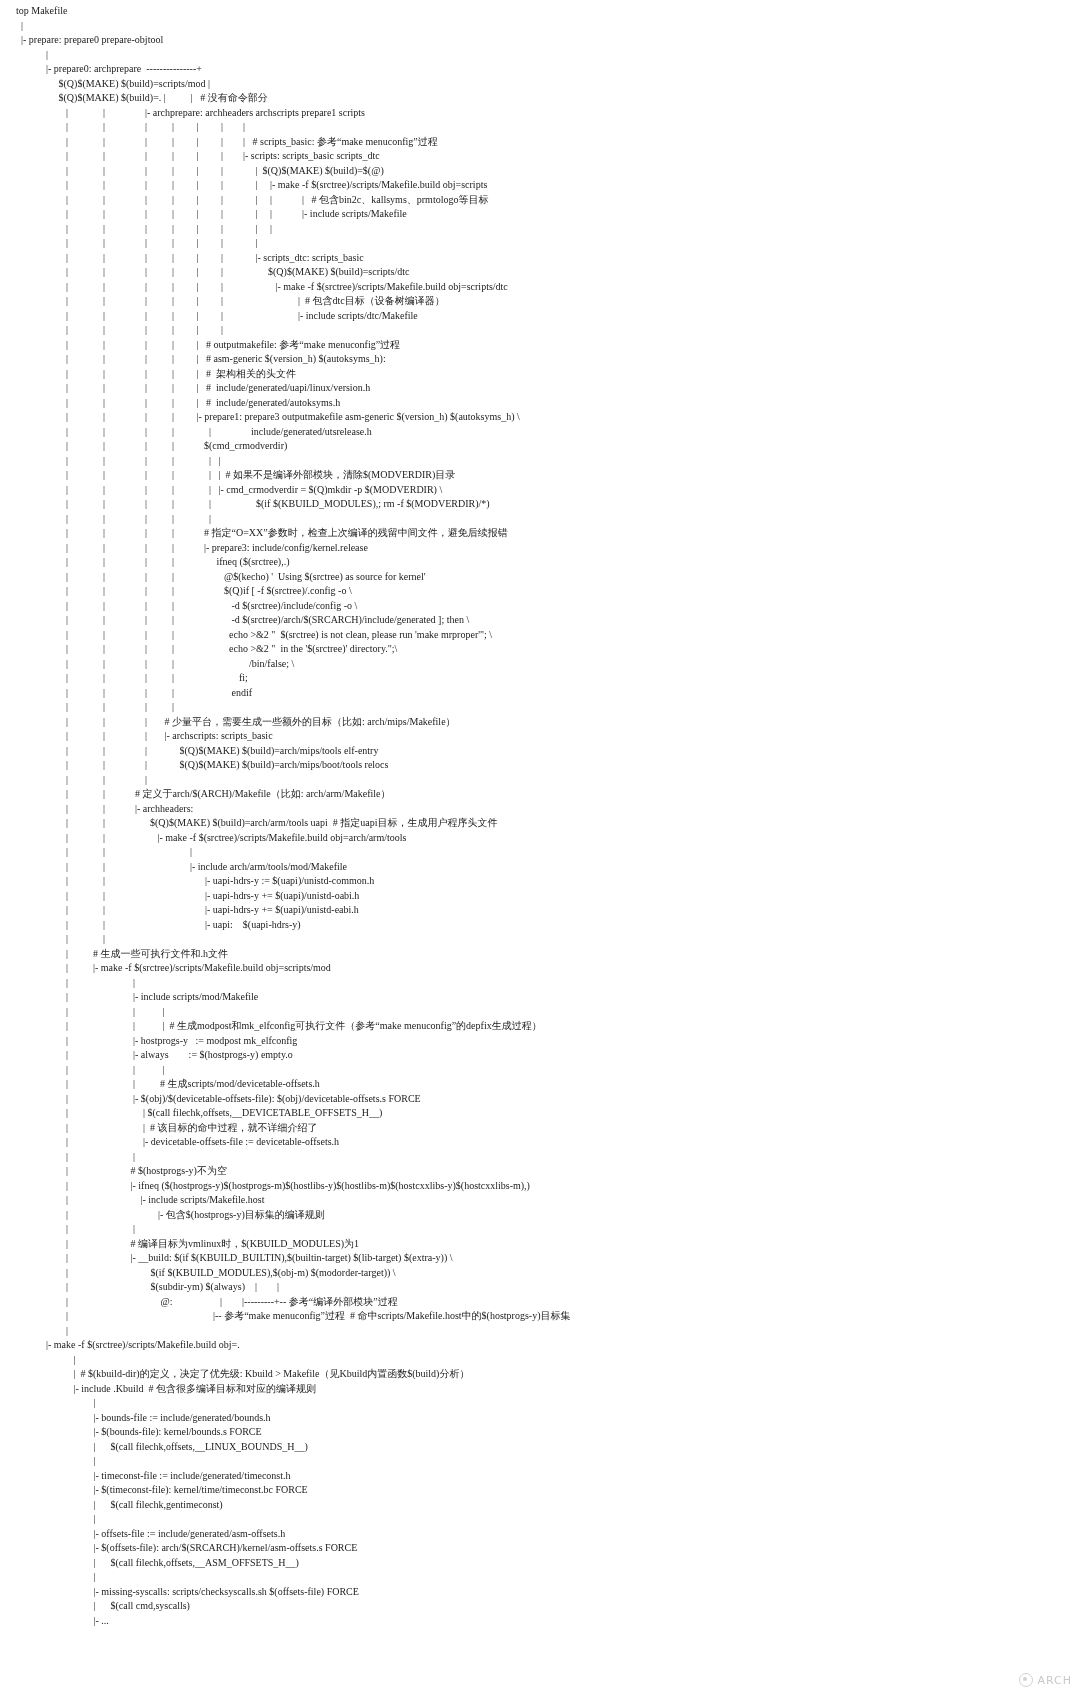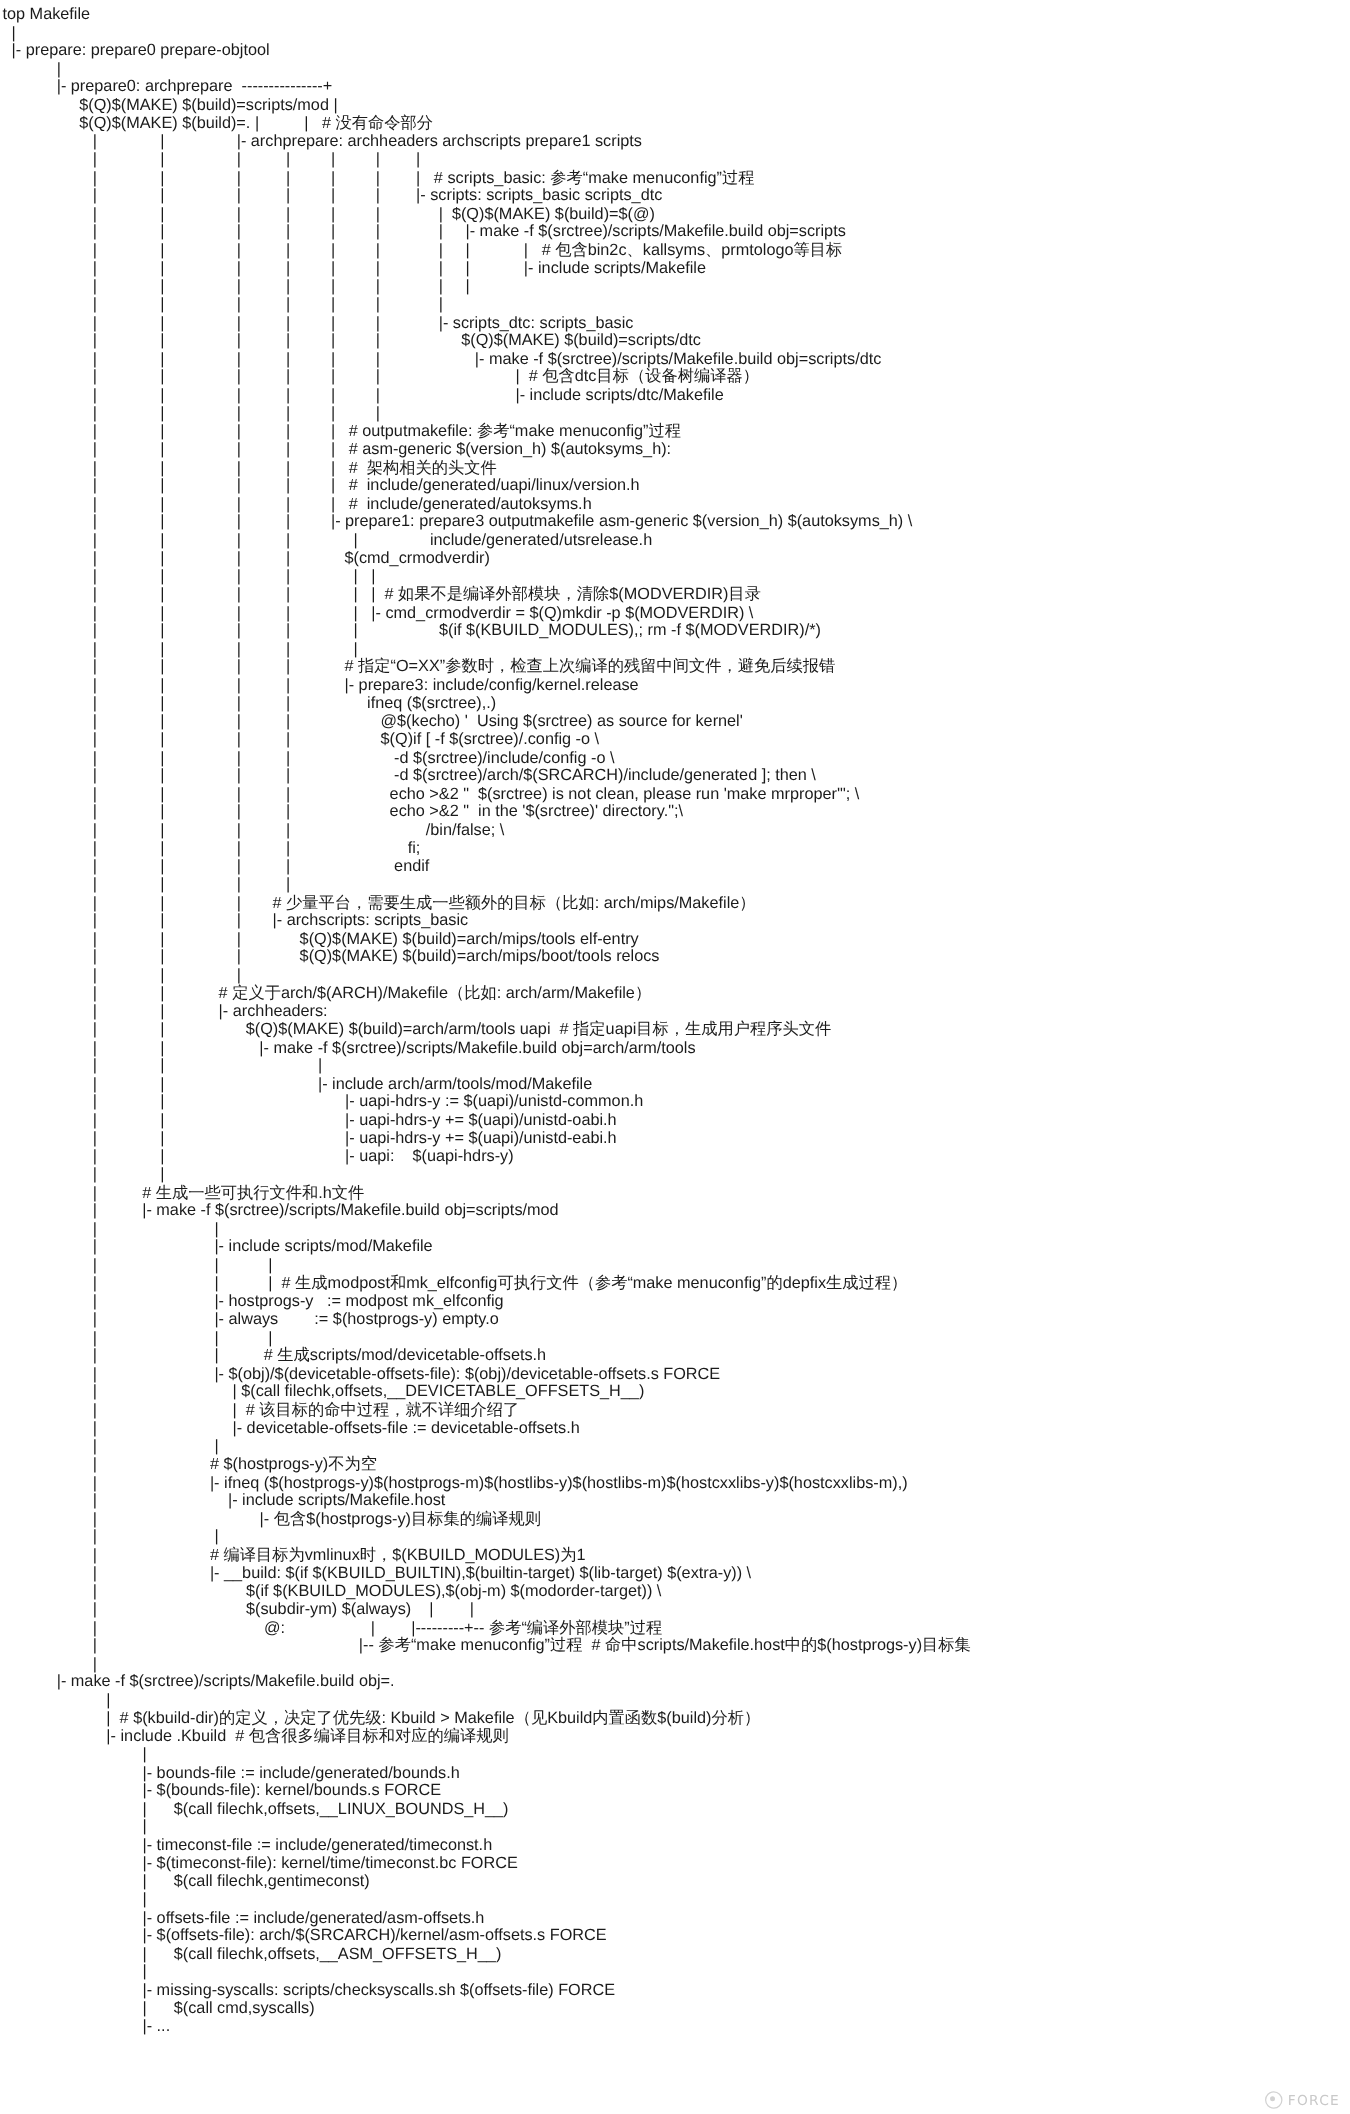--- a/index.html
+++ b/index.html
@@ -10,23 +10,23 @@
   body {
     width: 1080px;
     height: 1691px;
     position: relative;
     overflow: hidden;
     font-family: "DejaVu Sans Mono", "Liberation Mono", monospace;
   }
   #diagram {
     position: absolute;
     top: 4px;
-    left: 2px;
-    font-family: Liberation Sans, sans-serif;
-    font-size: 13px;
+    left: 16px;
+    font-family: Liberation Serif, serif;
+    font-size: 10px;
     line-height: 14.5px;
     color: #1b1b1b;
     white-space: pre;
     letter-spacing: 0px;
     -webkit-font-smoothing: none;
   }
   #diagram .ln {
     display: block;
     height: 14.5px;
     white-space: pre;
@@ -62,14 +62,14 @@
     border-radius: 50%;
   }
 </style>
 </head>
 <body>
 
 <div id="diagram"><span class="ln">top Makefile</span><span class="ln">  |</span><span class="ln">  |- prepare: prepare0 prepare-objtool</span><span class="ln">            |</span><span class="ln">            |- prepare0: archprepare  ---------------+</span><span class="ln">                 $(Q)$(MAKE) $(build)=scripts/mod |</span><span class="ln">                 $(Q)$(MAKE) $(build)=. |          |   # 没有命令部分</span><span class="ln">                    |              |                |- archprepare: archheaders archscripts prepare1 scripts</span><span class="ln">                    |              |                |          |         |         |        |</span><span class="ln">                    |              |                |          |         |         |        |   # scripts_basic: 参考“make menuconfig”过程</span><span class="ln">                    |              |                |          |         |         |        |- scripts: scripts_basic scripts_dtc</span><span class="ln">                    |              |                |          |         |         |             |  $(Q)$(MAKE) $(build)=$(@)</span><span class="ln">                    |              |                |          |         |         |             |     |- make -f $(srctree)/scripts/Makefile.build obj=scripts</span><span class="ln">                    |              |                |          |         |         |             |     |            |   # 包含bin2c、kallsyms、prmtologo等目标</span><span class="ln">                    |              |                |          |         |         |             |     |            |- include scripts/Makefile</span><span class="ln">                    |              |                |          |         |         |             |     |</span><span class="ln">                    |              |                |          |         |         |             |</span><span class="ln">                    |              |                |          |         |         |             |- scripts_dtc: scripts_basic</span><span class="ln">                    |              |                |          |         |         |                  $(Q)$(MAKE) $(build)=scripts/dtc</span><span class="ln">                    |              |                |          |         |         |                     |- make -f $(srctree)/scripts/Makefile.build obj=scripts/dtc</span><span class="ln">                    |              |                |          |         |         |                              |  # 包含dtc目标（设备树编译器）</span><span class="ln">                    |              |                |          |         |         |                              |- include scripts/dtc/Makefile</span><span class="ln">                    |              |                |          |         |         |</span><span class="ln">                    |              |                |          |         |   # outputmakefile: 参考“make menuconfig”过程</span><span class="ln">                    |              |                |          |         |   # asm-generic $(version_h) $(autoksyms_h):</span><span class="ln">                    |              |                |          |         |   #  架构相关的头文件</span><span class="ln">                    |              |                |          |         |   #  include/generated/uapi/linux/version.h</span><span class="ln">                    |              |                |          |         |   #  include/generated/autoksyms.h</span><span class="ln">                    |              |                |          |         |- prepare1: prepare3 outputmakefile asm-generic $(version_h) $(autoksyms_h) \</span><span class="ln">                    |              |                |          |              |                include/generated/utsrelease.h</span><span class="ln">                    |              |                |          |            $(cmd_crmodverdir)</span><span class="ln">                    |              |                |          |              |   |</span><span class="ln">                    |              |                |          |              |   |  # 如果不是编译外部模块，清除$(MODVERDIR)目录</span><span class="ln">                    |              |                |          |              |   |- cmd_crmodverdir = $(Q)mkdir -p $(MODVERDIR) \</span><span class="ln">                    |              |                |          |              |                  $(if $(KBUILD_MODULES),; rm -f $(MODVERDIR)/*)</span><span class="ln">                    |              |                |          |              |</span><span class="ln">                    |              |                |          |            # 指定“O=XX”参数时，检查上次编译的残留中间文件，避免后续报错</span><span class="ln">                    |              |                |          |            |- prepare3: include/config/kernel.release</span><span class="ln">                    |              |                |          |                 ifneq ($(srctree),.)</span><span class="ln">                    |              |                |          |                    @$(kecho) '  Using $(srctree) as source for kernel'</span><span class="ln">                    |              |                |          |                    $(Q)if [ -f $(srctree)/.config -o \</span><span class="ln">                    |              |                |          |                       -d $(srctree)/include/config -o \</span><span class="ln">                    |              |                |          |                       -d $(srctree)/arch/$(SRCARCH)/include/generated ]; then \</span><span class="ln">                    |              |                |          |                      echo &gt;&amp;2 "  $(srctree) is not clean, please run 'make mrproper'"; \</span><span class="ln">                    |              |                |          |                      echo &gt;&amp;2 "  in the '$(srctree)' directory.";\</span><span class="ln">                    |              |                |          |                              /bin/false; \</span><span class="ln">                    |              |                |          |                          fi;</span><span class="ln">                    |              |                |          |                       endif</span><span class="ln">                    |              |                |          |</span><span class="ln">                    |              |                |       # 少量平台，需要生成一些额外的目标（比如: arch/mips/Makefile）</span><span class="ln">                    |              |                |       |- archscripts: scripts_basic</span><span class="ln">                    |              |                |             $(Q)$(MAKE) $(build)=arch/mips/tools elf-entry</span><span class="ln">                    |              |                |             $(Q)$(MAKE) $(build)=arch/mips/boot/tools relocs</span><span class="ln">                    |              |                |</span><span class="ln">                    |              |            # 定义于arch/$(ARCH)/Makefile（比如: arch/arm/Makefile）</span><span class="ln">                    |              |            |- archheaders:</span><span class="ln">                    |              |                  $(Q)$(MAKE) $(build)=arch/arm/tools uapi  # 指定uapi目标，生成用户程序头文件</span><span class="ln">                    |              |                     |- make -f $(srctree)/scripts/Makefile.build obj=arch/arm/tools</span><span class="ln">                    |              |                                  |</span><span class="ln">                    |              |                                  |- include arch/arm/tools/mod/Makefile</span><span class="ln">                    |              |                                        |- uapi-hdrs-y := $(uapi)/unistd-common.h</span><span class="ln">                    |              |                                        |- uapi-hdrs-y += $(uapi)/unistd-oabi.h</span><span class="ln">                    |              |                                        |- uapi-hdrs-y += $(uapi)/unistd-eabi.h</span><span class="ln">                    |              |                                        |- uapi:    $(uapi-hdrs-y)</span><span class="ln">                    |              |</span><span class="ln">                    |          # 生成一些可执行文件和.h文件</span><span class="ln">                    |          |- make -f $(srctree)/scripts/Makefile.build obj=scripts/mod</span><span class="ln">                    |                          |</span><span class="ln">                    |                          |- include scripts/mod/Makefile</span><span class="ln">                    |                          |           |</span><span class="ln">                    |                          |           |  # 生成modpost和mk_elfconfig可执行文件（参考“make menuconfig”的depfix生成过程）</span><span class="ln">                    |                          |- hostprogs-y   := modpost mk_elfconfig</span><span class="ln">                    |                          |- always        := $(hostprogs-y) empty.o</span><span class="ln">                    |                          |           |</span><span class="ln">                    |                          |          # 生成scripts/mod/devicetable-offsets.h</span><span class="ln">                    |                          |- $(obj)/$(devicetable-offsets-file): $(obj)/devicetable-offsets.s FORCE</span><span class="ln">                    |                              | $(call filechk,offsets,__DEVICETABLE_OFFSETS_H__)</span><span class="ln">                    |                              |  # 该目标的命中过程，就不详细介绍了</span><span class="ln">                    |                              |- devicetable-offsets-file := devicetable-offsets.h</span><span class="ln">                    |                          |</span><span class="ln">                    |                         # $(hostprogs-y)不为空</span><span class="ln">                    |                         |- ifneq ($(hostprogs-y)$(hostprogs-m)$(hostlibs-y)$(hostlibs-m)$(hostcxxlibs-y)$(hostcxxlibs-m),)</span><span class="ln">                    |                             |- include scripts/Makefile.host</span><span class="ln">                    |                                    |- 包含$(hostprogs-y)目标集的编译规则</span><span class="ln">                    |                          |</span><span class="ln">                    |                         # 编译目标为vmlinux时，$(KBUILD_MODULES)为1</span><span class="ln">                    |                         |- __build: $(if $(KBUILD_BUILTIN),$(builtin-target) $(lib-target) $(extra-y)) \</span><span class="ln">                    |                                 $(if $(KBUILD_MODULES),$(obj-m) $(modorder-target)) \</span><span class="ln">                    |                                 $(subdir-ym) $(always)    |        |</span><span class="ln">                    |                                     @:                   |        |---------+-- 参考“编译外部模块”过程</span><span class="ln">                    |                                                          |-- 参考“make menuconfig”过程  # 命中scripts/Makefile.host中的$(hostprogs-y)目标集</span><span class="ln">                    |</span><span class="ln">            |- make -f $(srctree)/scripts/Makefile.build obj=.</span><span class="ln">                       |</span><span class="ln">                       |  # $(kbuild-dir)的定义，决定了优先级: Kbuild &gt; Makefile（见Kbuild内置函数$(build)分析）</span><span class="ln">                       |- include .Kbuild  # 包含很多编译目标和对应的编译规则</span><span class="ln">                               |</span><span class="ln">                               |- bounds-file := include/generated/bounds.h</span><span class="ln">                               |- $(bounds-file): kernel/bounds.s FORCE</span><span class="ln">                               |      $(call filechk,offsets,__LINUX_BOUNDS_H__)</span><span class="ln">                               |</span><span class="ln">                               |- timeconst-file := include/generated/timeconst.h</span><span class="ln">                               |- $(timeconst-file): kernel/time/timeconst.bc FORCE</span><span class="ln">                               |      $(call filechk,gentimeconst)</span><span class="ln">                               |</span><span class="ln">                               |- offsets-file := include/generated/asm-offsets.h</span><span class="ln">                               |- $(offsets-file): arch/$(SRCARCH)/kernel/asm-offsets.s FORCE</span><span class="ln">                               |      $(call filechk,offsets,__ASM_OFFSETS_H__)</span><span class="ln">                               |</span><span class="ln">                               |- missing-syscalls: scripts/checksyscalls.sh $(offsets-file) FORCE</span><span class="ln">                               |      $(call cmd,syscalls)</span><span class="ln">                               |- ...</span></div>
 
 <div class="watermark">
   <span class="wm-mark"></span>
-  <span>FORCE</span>
+  <span>ARCH</span>
 </div>
 
 </body></html>

